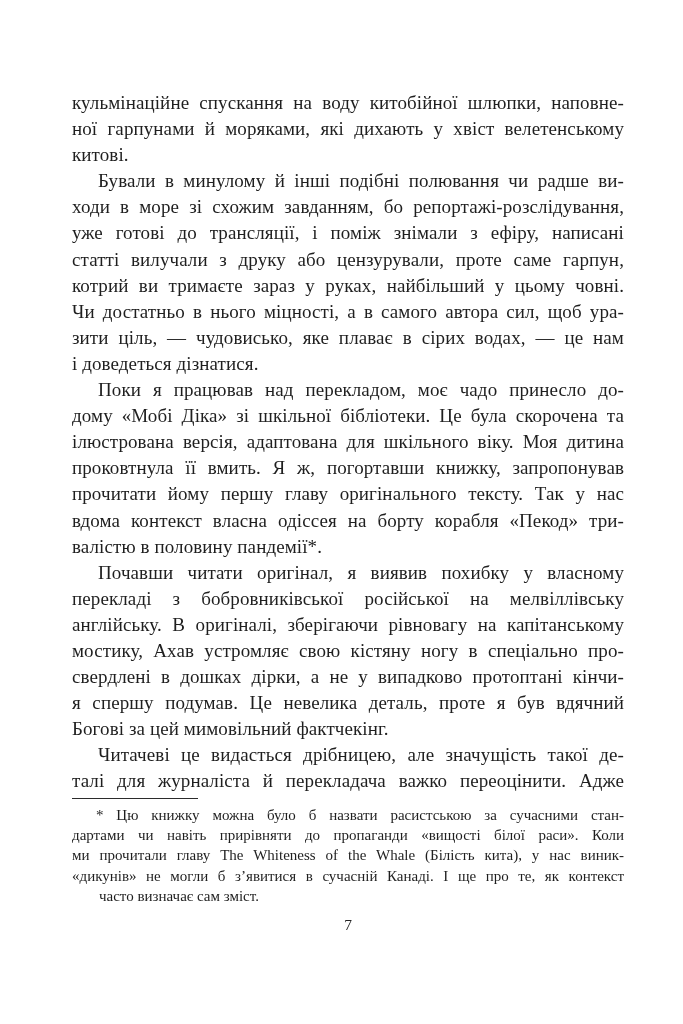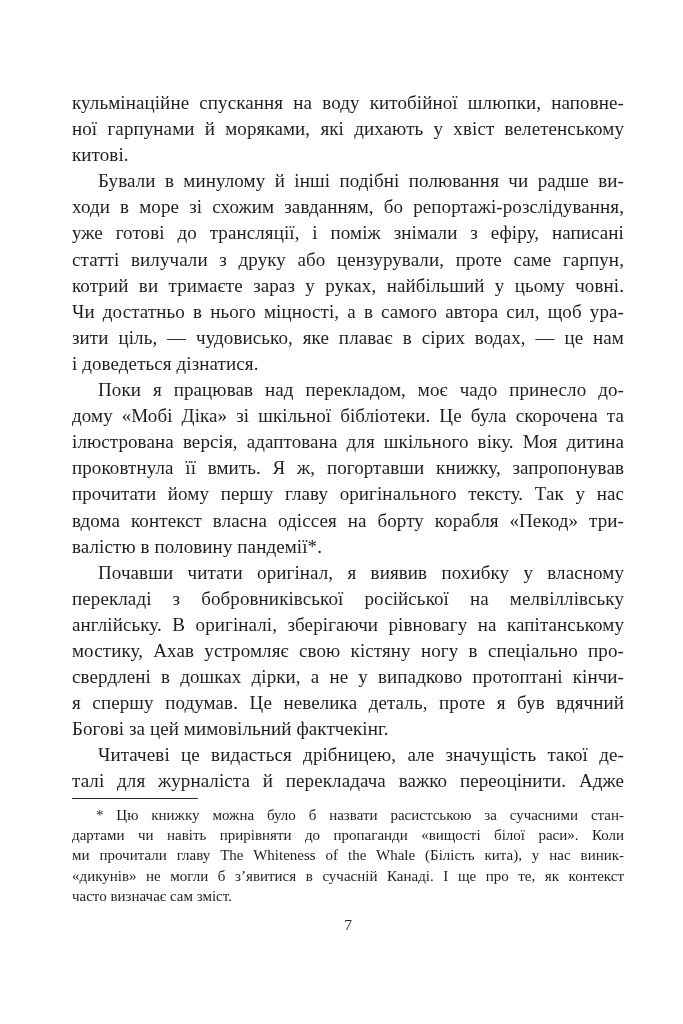--- a/index.html
+++ b/index.html
@@ -60,20 +60,21 @@
     line-height: 20.4px;
     white-space: nowrap;
     text-align: justify;
     text-align-last: justify;
   }
   .fn-line.indent {
     text-indent: 24px;
   }
   .fn-line.endline {
     text-align-last: left;
+    margin-left: 27px;
   }
   .page-number {
     margin-top: 9px;
     text-align: center;
     font-size: 15.5px;
     color: #222222;
   }
 </style>
 </head>
 <body>

